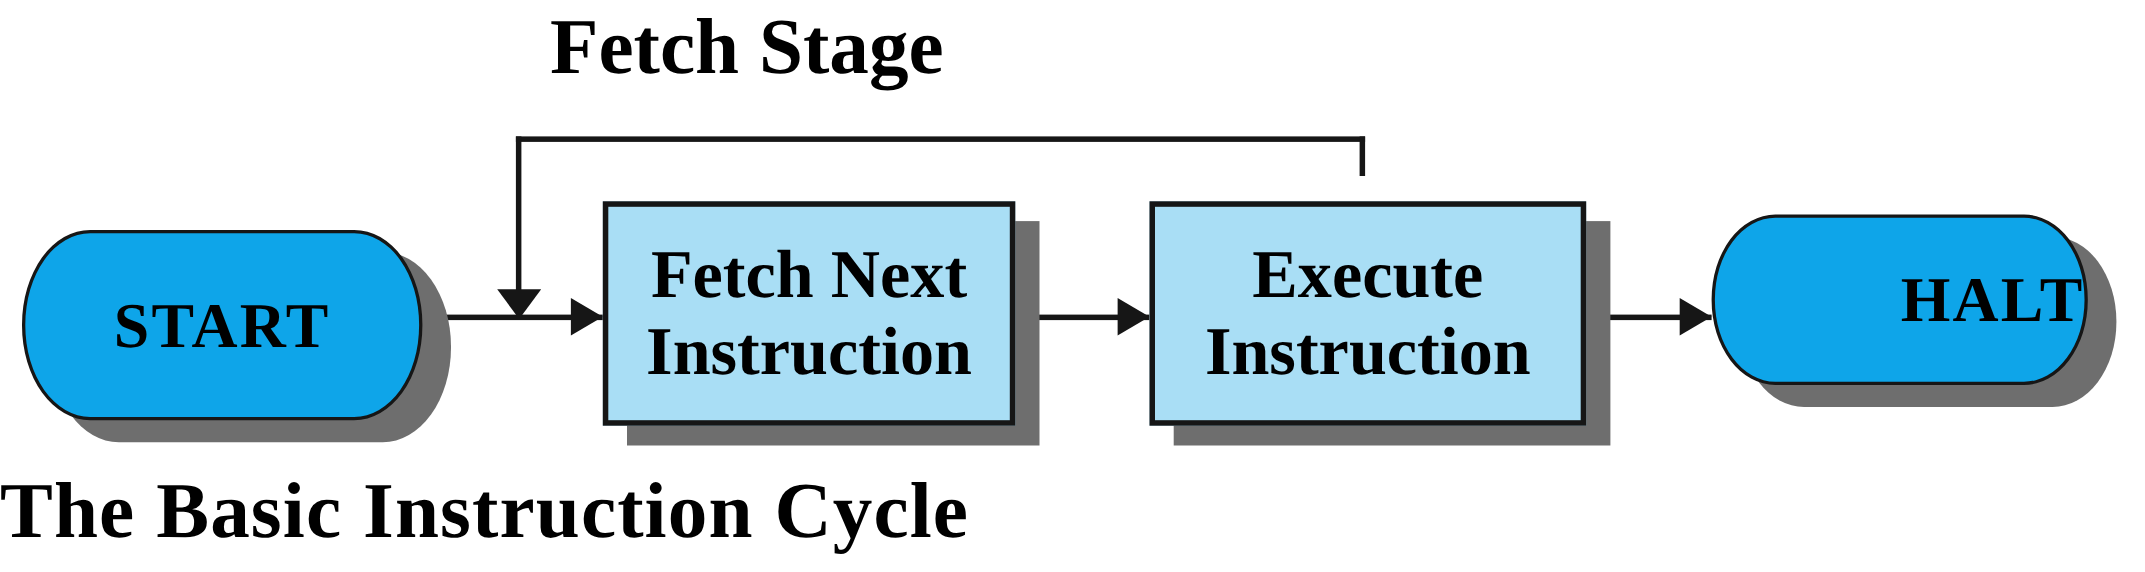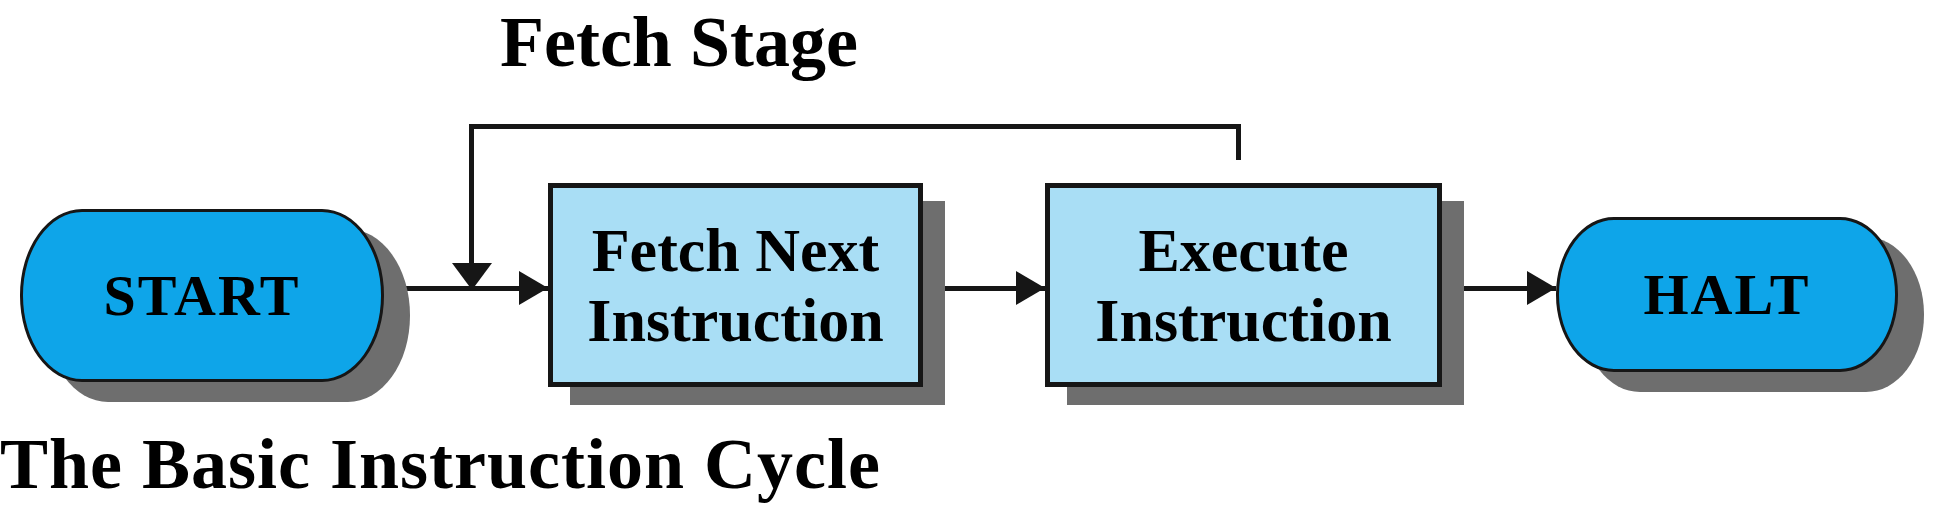--- a/index.html
+++ b/index.html
@@ -74,22 +74,23 @@
     align-items: center;
     justify-content: center;
     font-size: 58px;
     letter-spacing: 2px;
   }
   #start-terminal {
     left: 20px; top: 209px; width: 364px; height: 173px;
     border-radius: 62px / 86px;
   }
   #halt-terminal {
-    left: 1556px; top: 217px; width: 342px; height: 155px;
+    left: 1556px; top: 195px; width: 342px; height: 155px;
     border-radius: 58px / 77px;
+    justify-content: flex-end;
   }
 
   .process-box {
     position: absolute;
     top: 183px;
     height: 204px;
     background: var(--box-fill);
     border: 5px solid var(--line);
     box-shadow: 22px 18px 0 var(--shadow);
     display: flex;

